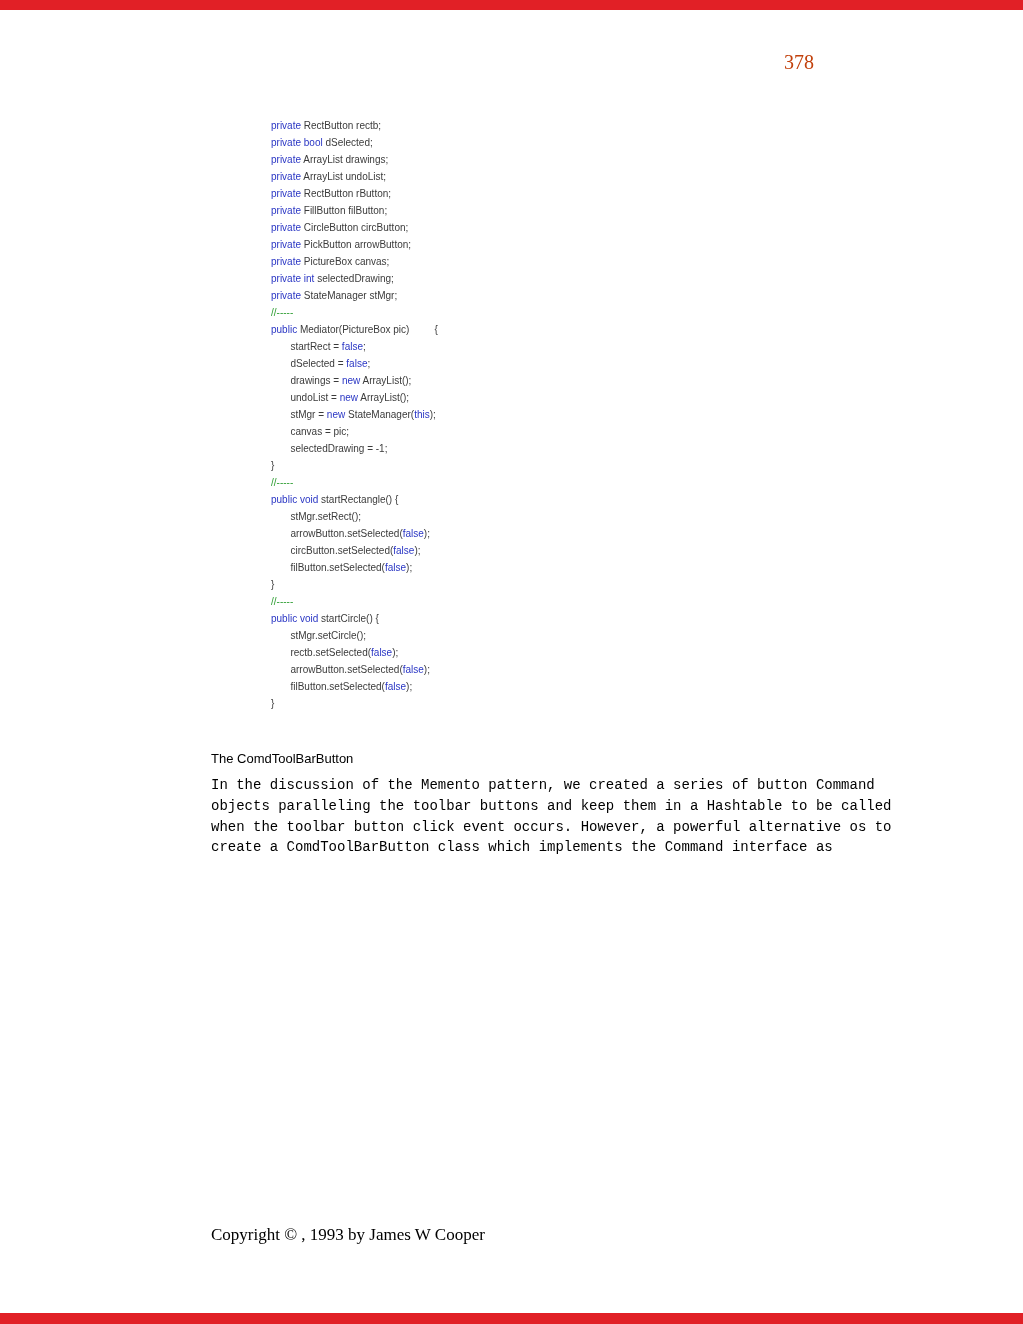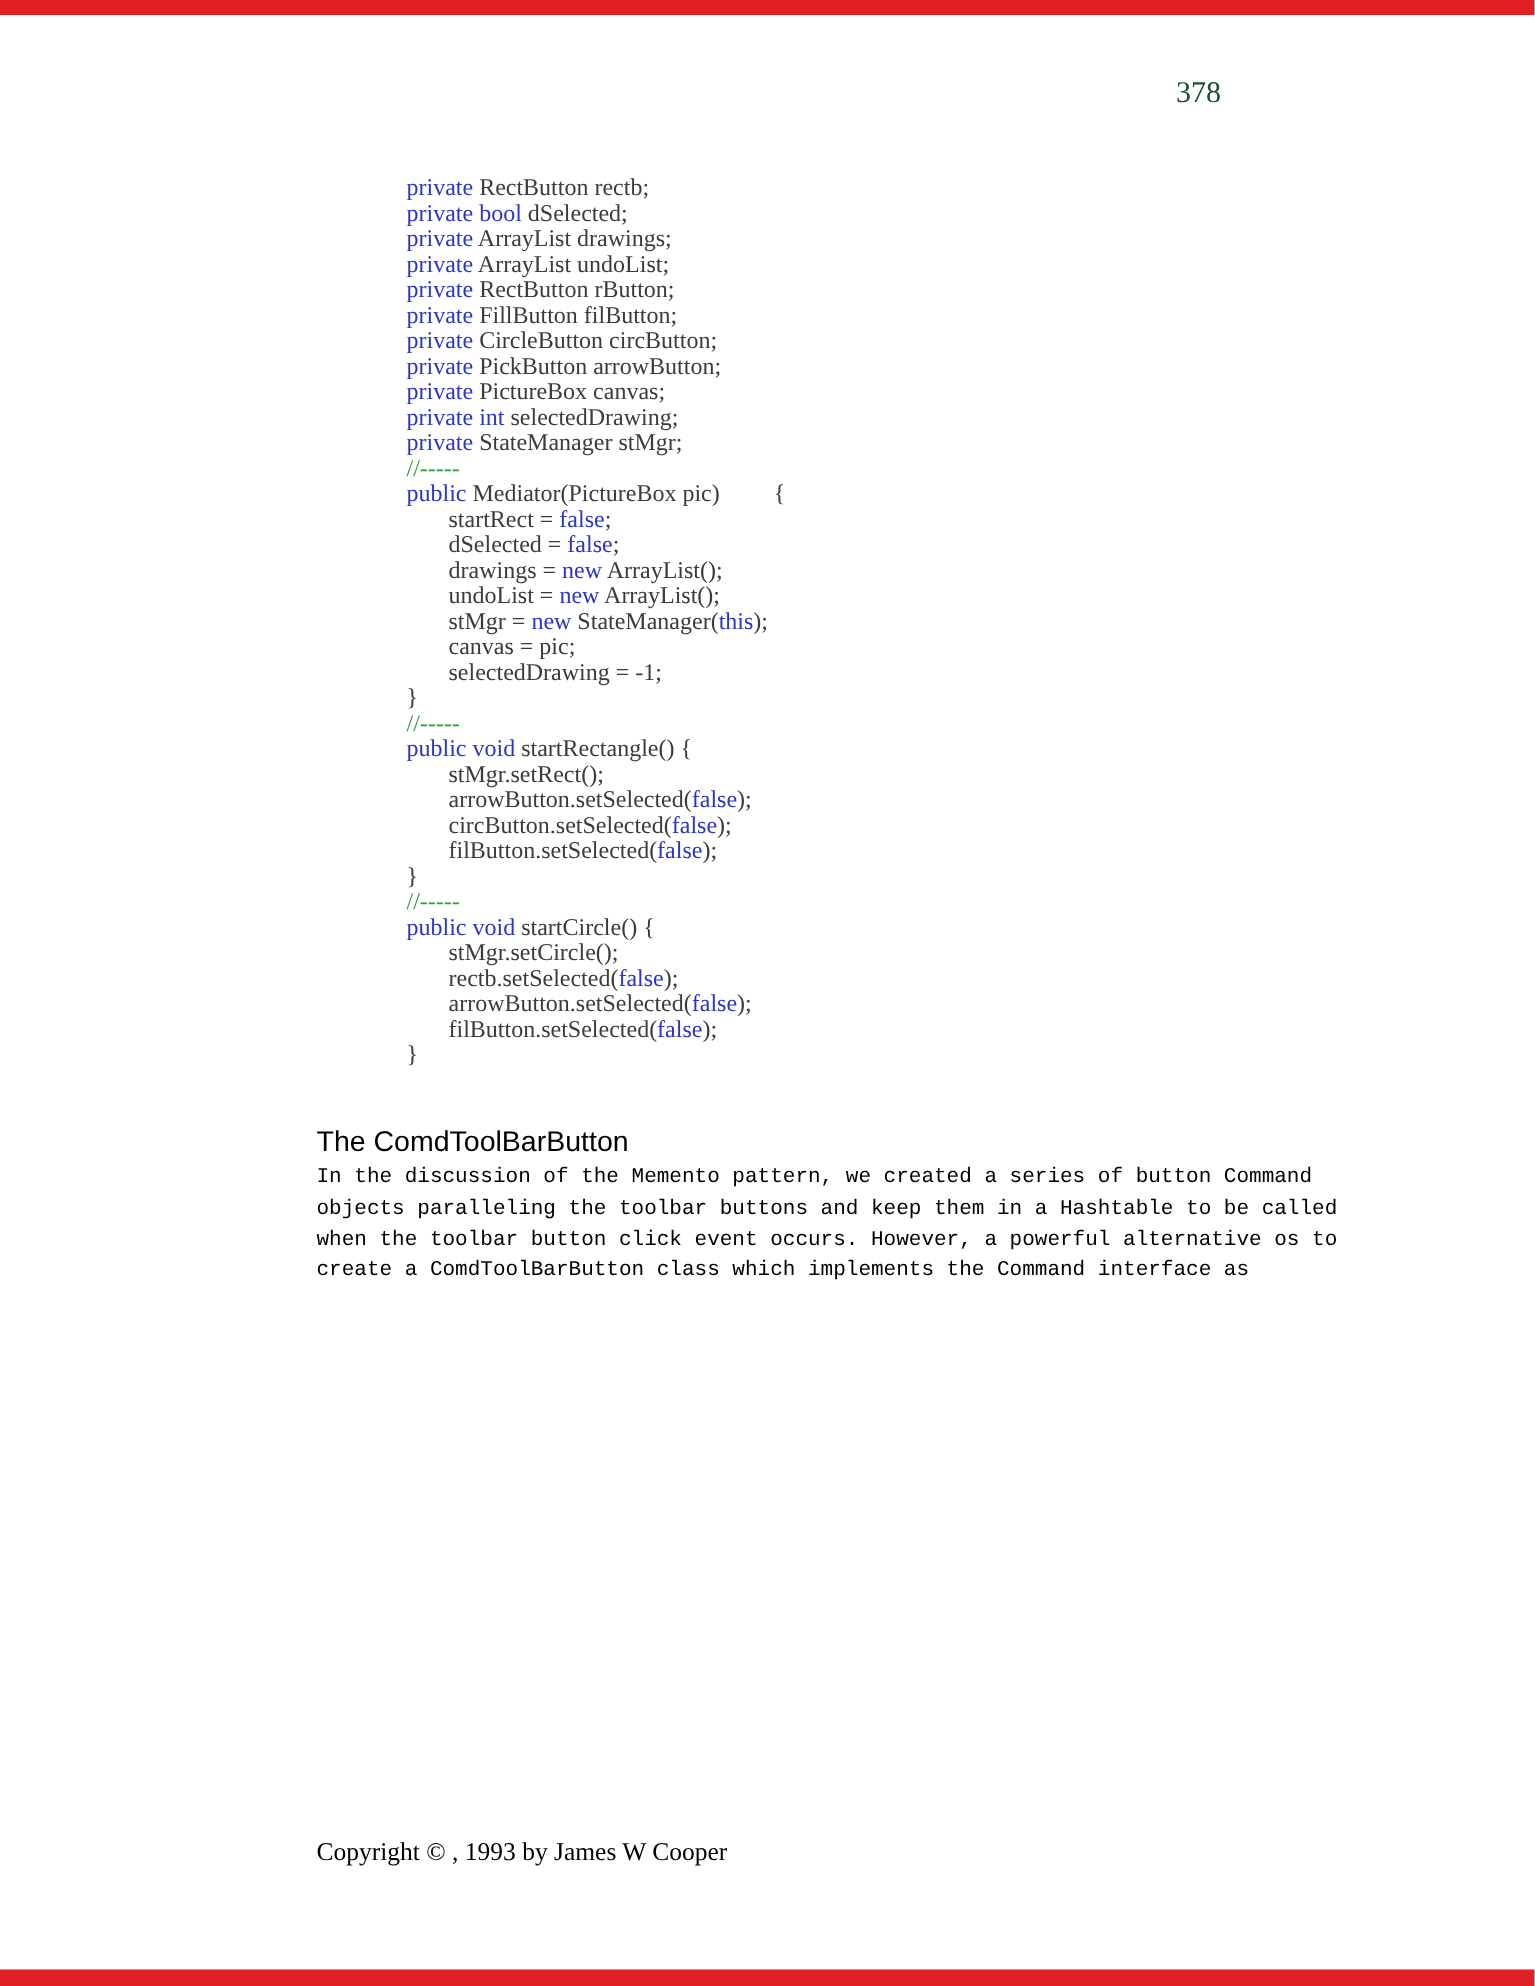--- a/index.html
+++ b/index.html
@@ -20,45 +20,45 @@
   }
   .edge-bar.top { top: 0; height: 10px; }
   .edge-bar.bottom { bottom: 0; height: 11px; }
 
   .page-number {
     position: absolute;
     left: 784px;
     top: 51px;
     font-size: 20px;
     line-height: 23px;
-    color: #14532d;
+    color: #c2410c;
   }
 
   pre.code {
     position: absolute;
     left: 271px;
     top: 117px;
     margin: 0;
-    font-family: Liberation Serif, serif;
-    font-size: 16px;
+    font-family: Liberation Sans, sans-serif;
+    font-size: 10px;
     line-height: 17px;
     color: var(--code_text, #3b3b3b);
     white-space: pre;
   }
   pre.code .tok-kw  { color: var(--keyword, #2a36c4); }
   pre.code .tok-com { color: var(--comment, #2f9e33); }
   pre.code .tok-pl  { color: inherit; }
 
   .section-heading {
     position: absolute;
     left: 211px;
     top: 751px;
     margin: 0;
     font-family: "Liberation Sans", sans-serif;
-    font-size: 19px;
+    font-size: 13px;
     font-weight: 400;
     color: #000;
   }
 
   .body-paragraph {
     position: absolute;
     left: 211px;
     top: 775px;
     margin: 0;
     font-family: Liberation Mono, monospace;

